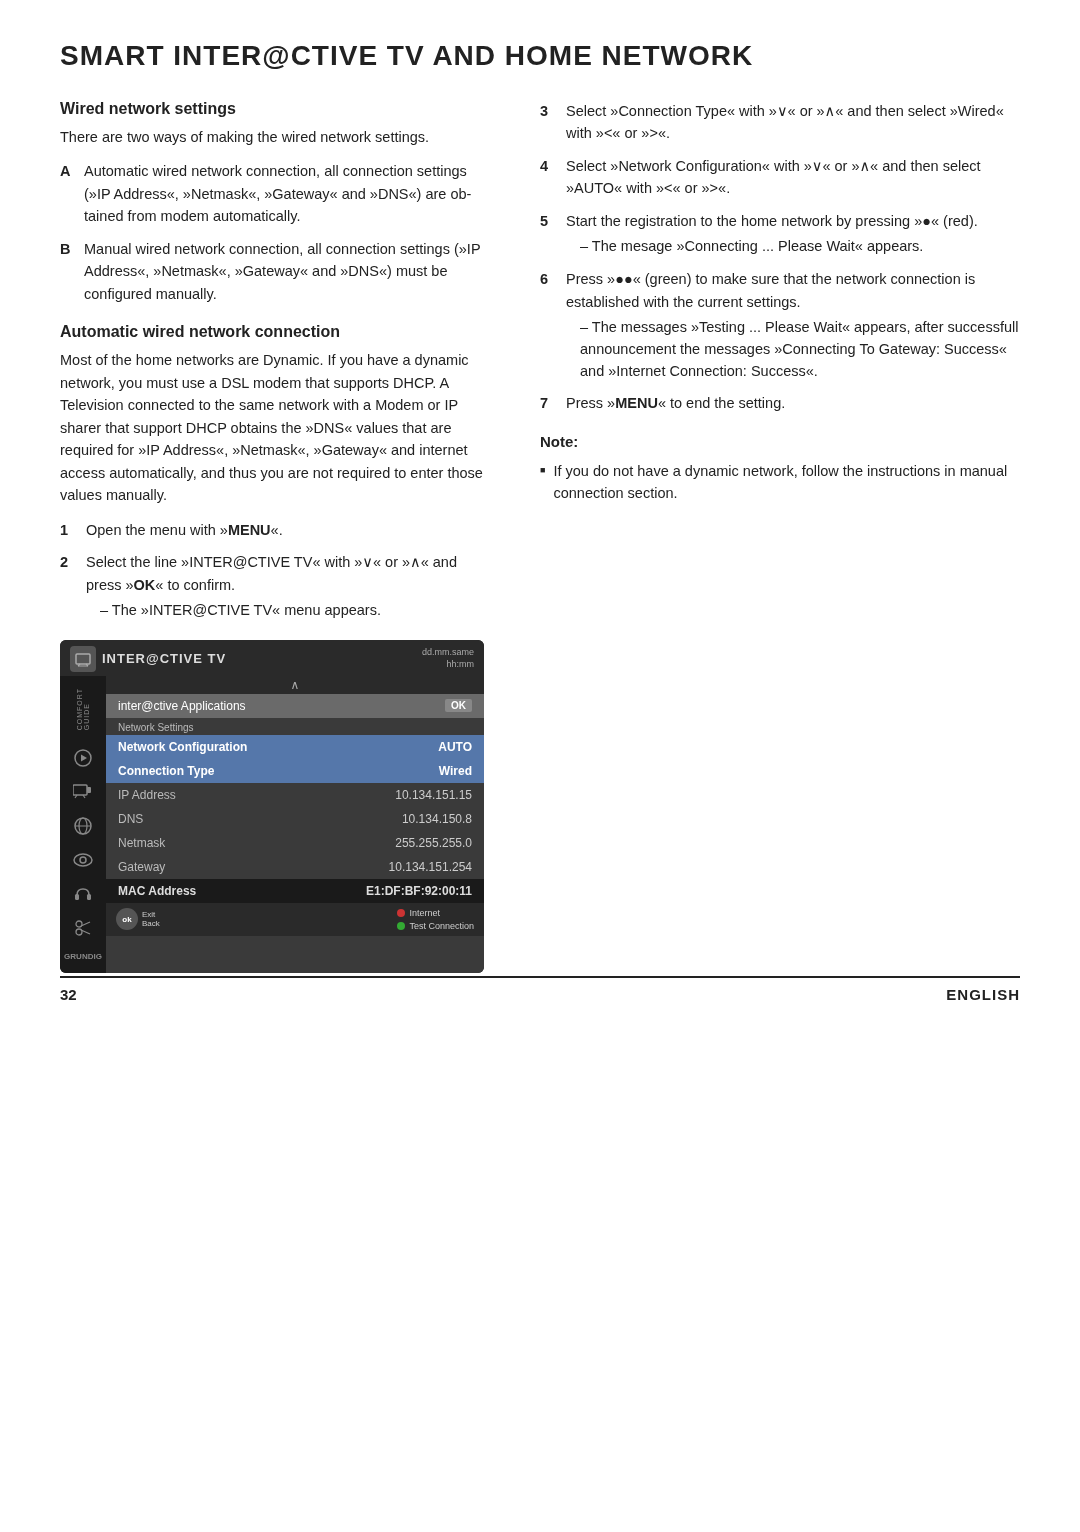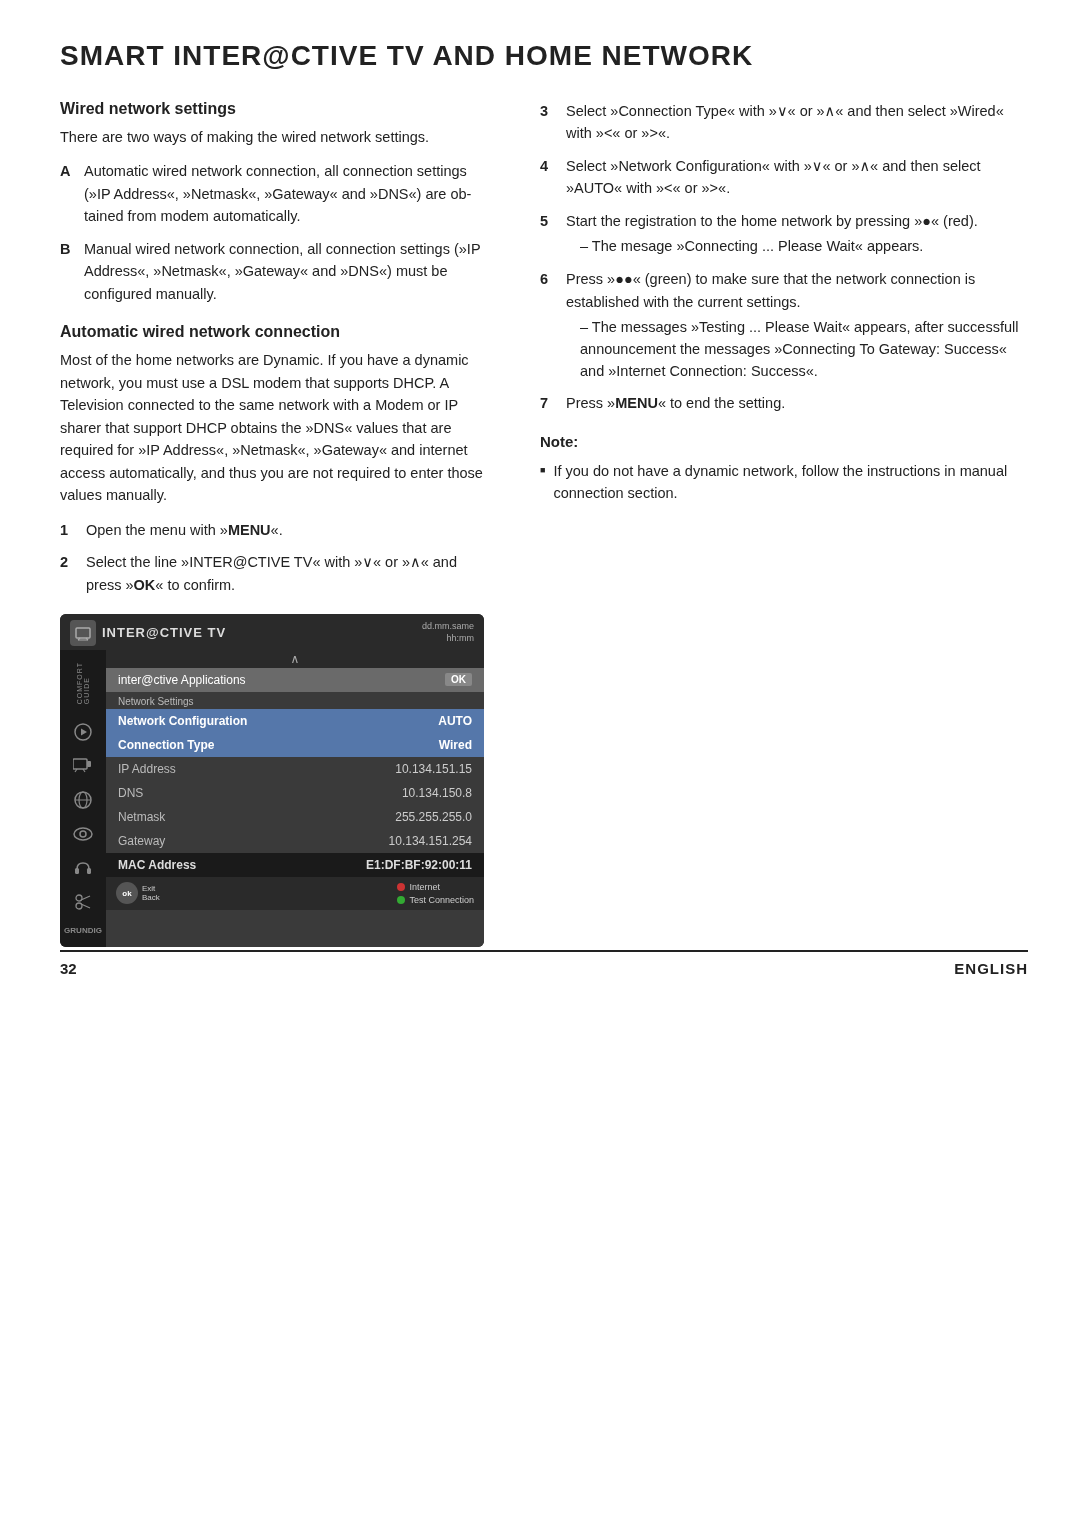--- a/index.html
+++ b/index.html
@@ -307,21 +307,21 @@
     .tv-btn-text {
       color: #ccc;
       font-size: 9px;
     }
 
     
     .page-footer {
       position: absolute;
       bottom: 30px;
       left: 60px;
-      right: 52px;
+      right: 60px;
       border-top: 2px solid #222;
       padding-top: 8px;
       display: flex;
       justify-content: space-between;
       align-items: center;
     }
 
     .footer-page {
       font-size: 15px;
       font-weight: 700;
@@ -363,20 +363,21 @@
 
       <ul class="numbered-list">
         <li>
           <span class="num">1</span>
           <span class="step-content">Open the menu with »<strong>MENU</strong>«.</span>
         </li>
         <li>
           <span class="num">2</span>
           <div class="step-content">
             Select the line »INTER@CTIVE TV« with »∨« or »∧« and press »<strong>OK</strong>« to confirm.
+            <div class="sub-note">– The »INTER@CTIVE TV« menu appears.</div>
           </div>
         </li>
       </ul>
 
       <div class="tv-screenshot">
 
         <div class="tv-header-row">
           <div style="display:flex;align-items:center;gap:6px;">
             <div style="width:26px;height:26px;background:#555;border-radius:4px;display:flex;align-items:center;justify-content:center;">
               <svg width="16" height="16" viewBox="0 0 16 16">

